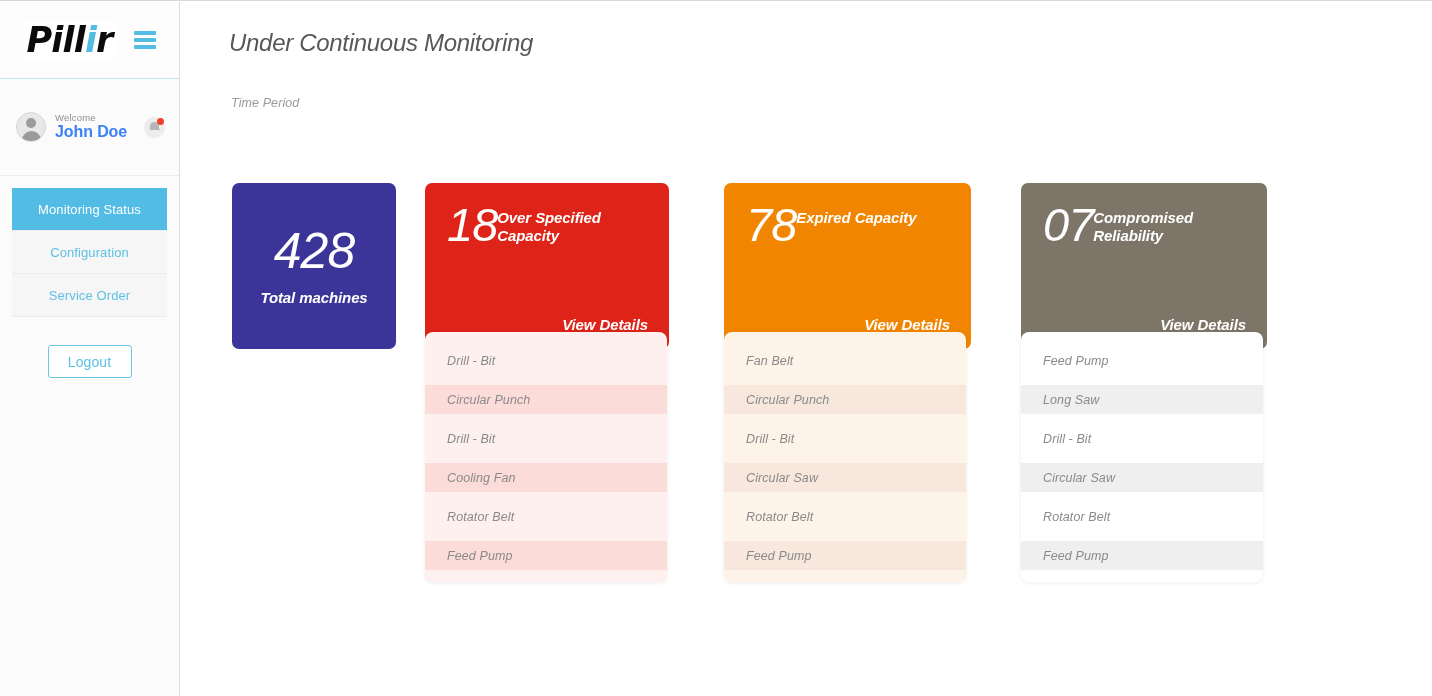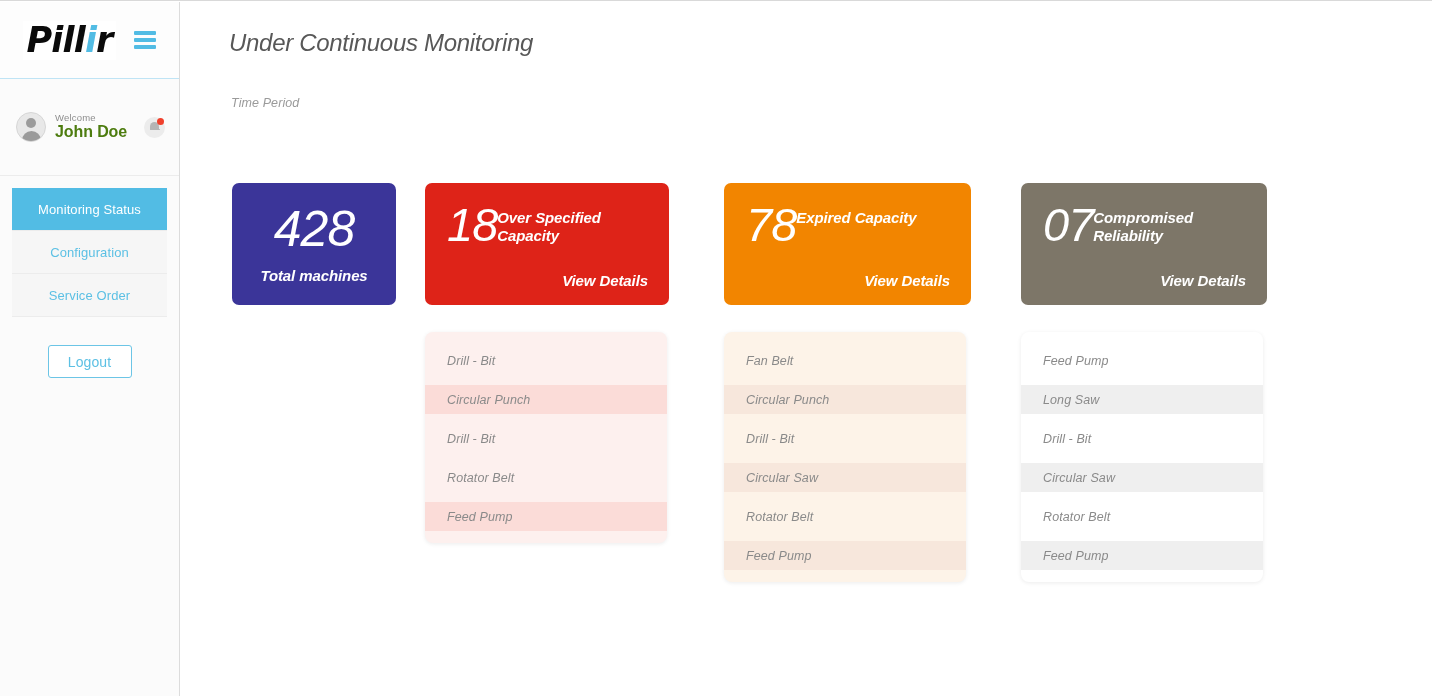--- a/index.html
+++ b/index.html
@@ -115,21 +115,21 @@
   .welcome {
     font-size: 9.5px;
     color: #8e8e8e;
     letter-spacing: 0.2px;
     display: block;
     margin-bottom: 1px;
   }
   .username {
     font-size: 16px;
     font-weight: 700;
-    color: #4d7c0f;
+    color: #3b82f6;
     display: block;
     letter-spacing: -0.1px;
   }
   .bell-btn {
     width: 21px; height: 21px;
     border-radius: 50%;
     background: #ececec;
     position: relative;
     flex: 0 0 auto;
     cursor: pointer;
@@ -265,21 +265,21 @@
   
   .cards {
     position: absolute;
     left: 51px; top: 181px;
     width: 1115px;
     height: 139px;
   }
   .kpi-card {
     position: absolute;
     top: 0;
-    height: 122px;
+    height: 166px;
     border-radius: 7px;
     color: #ffffff;
     overflow: hidden;
   }
   .kpi-card.total {
     left: 0;
     width: 164px;
     display: flex;
     flex-direction: column;
     align-items: center;
@@ -438,20 +438,21 @@
           </div>
           <a class="kpi-link">View Details</a>
         </div>
       </div>
 
     <div class="panels">
         <div class="list-panel" style="left: 193px; background: rgb(253, 240, 238);">
           <div class="list-row" style="background: transparent;">Drill - Bit</div>
           <div class="list-row" style="background: rgb(251, 220, 216);">Circular Punch</div>
           <div class="list-row" style="background: transparent;">Drill - Bit</div>
+          <div class="list-row" style="background: rgb(251, 220, 216);">Cooling Fan</div>
           <div class="list-row" style="background: transparent;">Rotator Belt</div>
           <div class="list-row" style="background: rgb(251, 220, 216);">Feed Pump</div>
         </div>
         <div class="list-panel" style="left: 492px; background: rgb(253, 243, 232);">
           <div class="list-row" style="background: transparent;">Fan Belt</div>
           <div class="list-row" style="background: rgb(247, 231, 220);">Circular Punch</div>
           <div class="list-row" style="background: transparent;">Drill - Bit</div>
           <div class="list-row" style="background: rgb(247, 231, 220);">Circular Saw</div>
           <div class="list-row" style="background: transparent;">Rotator Belt</div>
           <div class="list-row" style="background: rgb(247, 231, 220);">Feed Pump</div>

